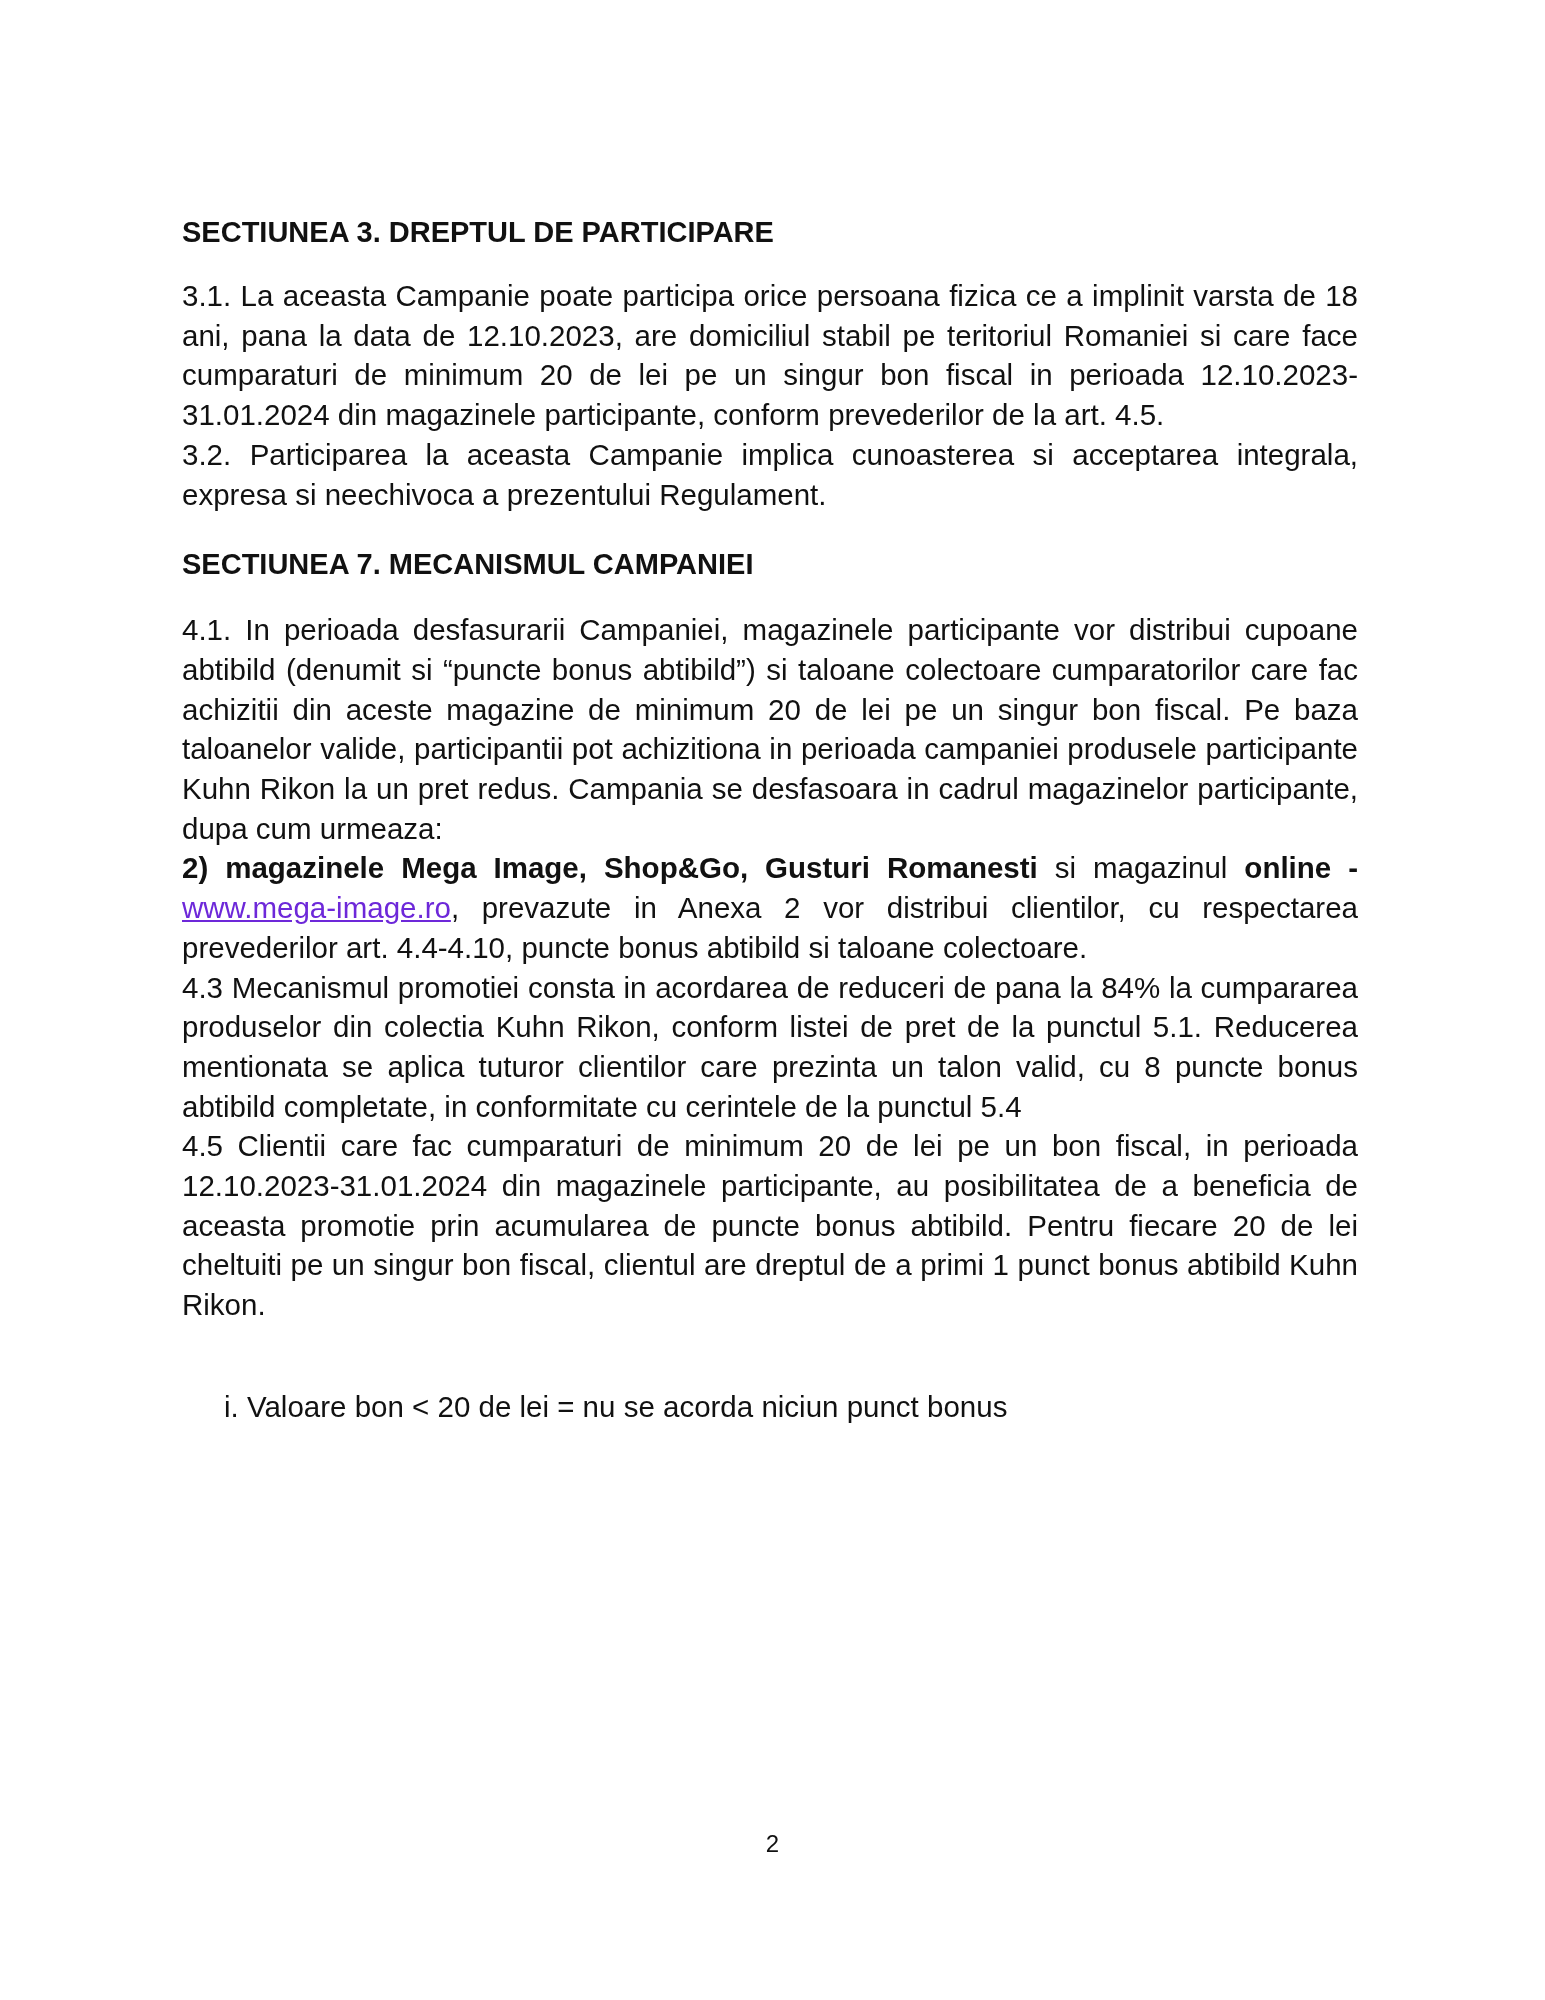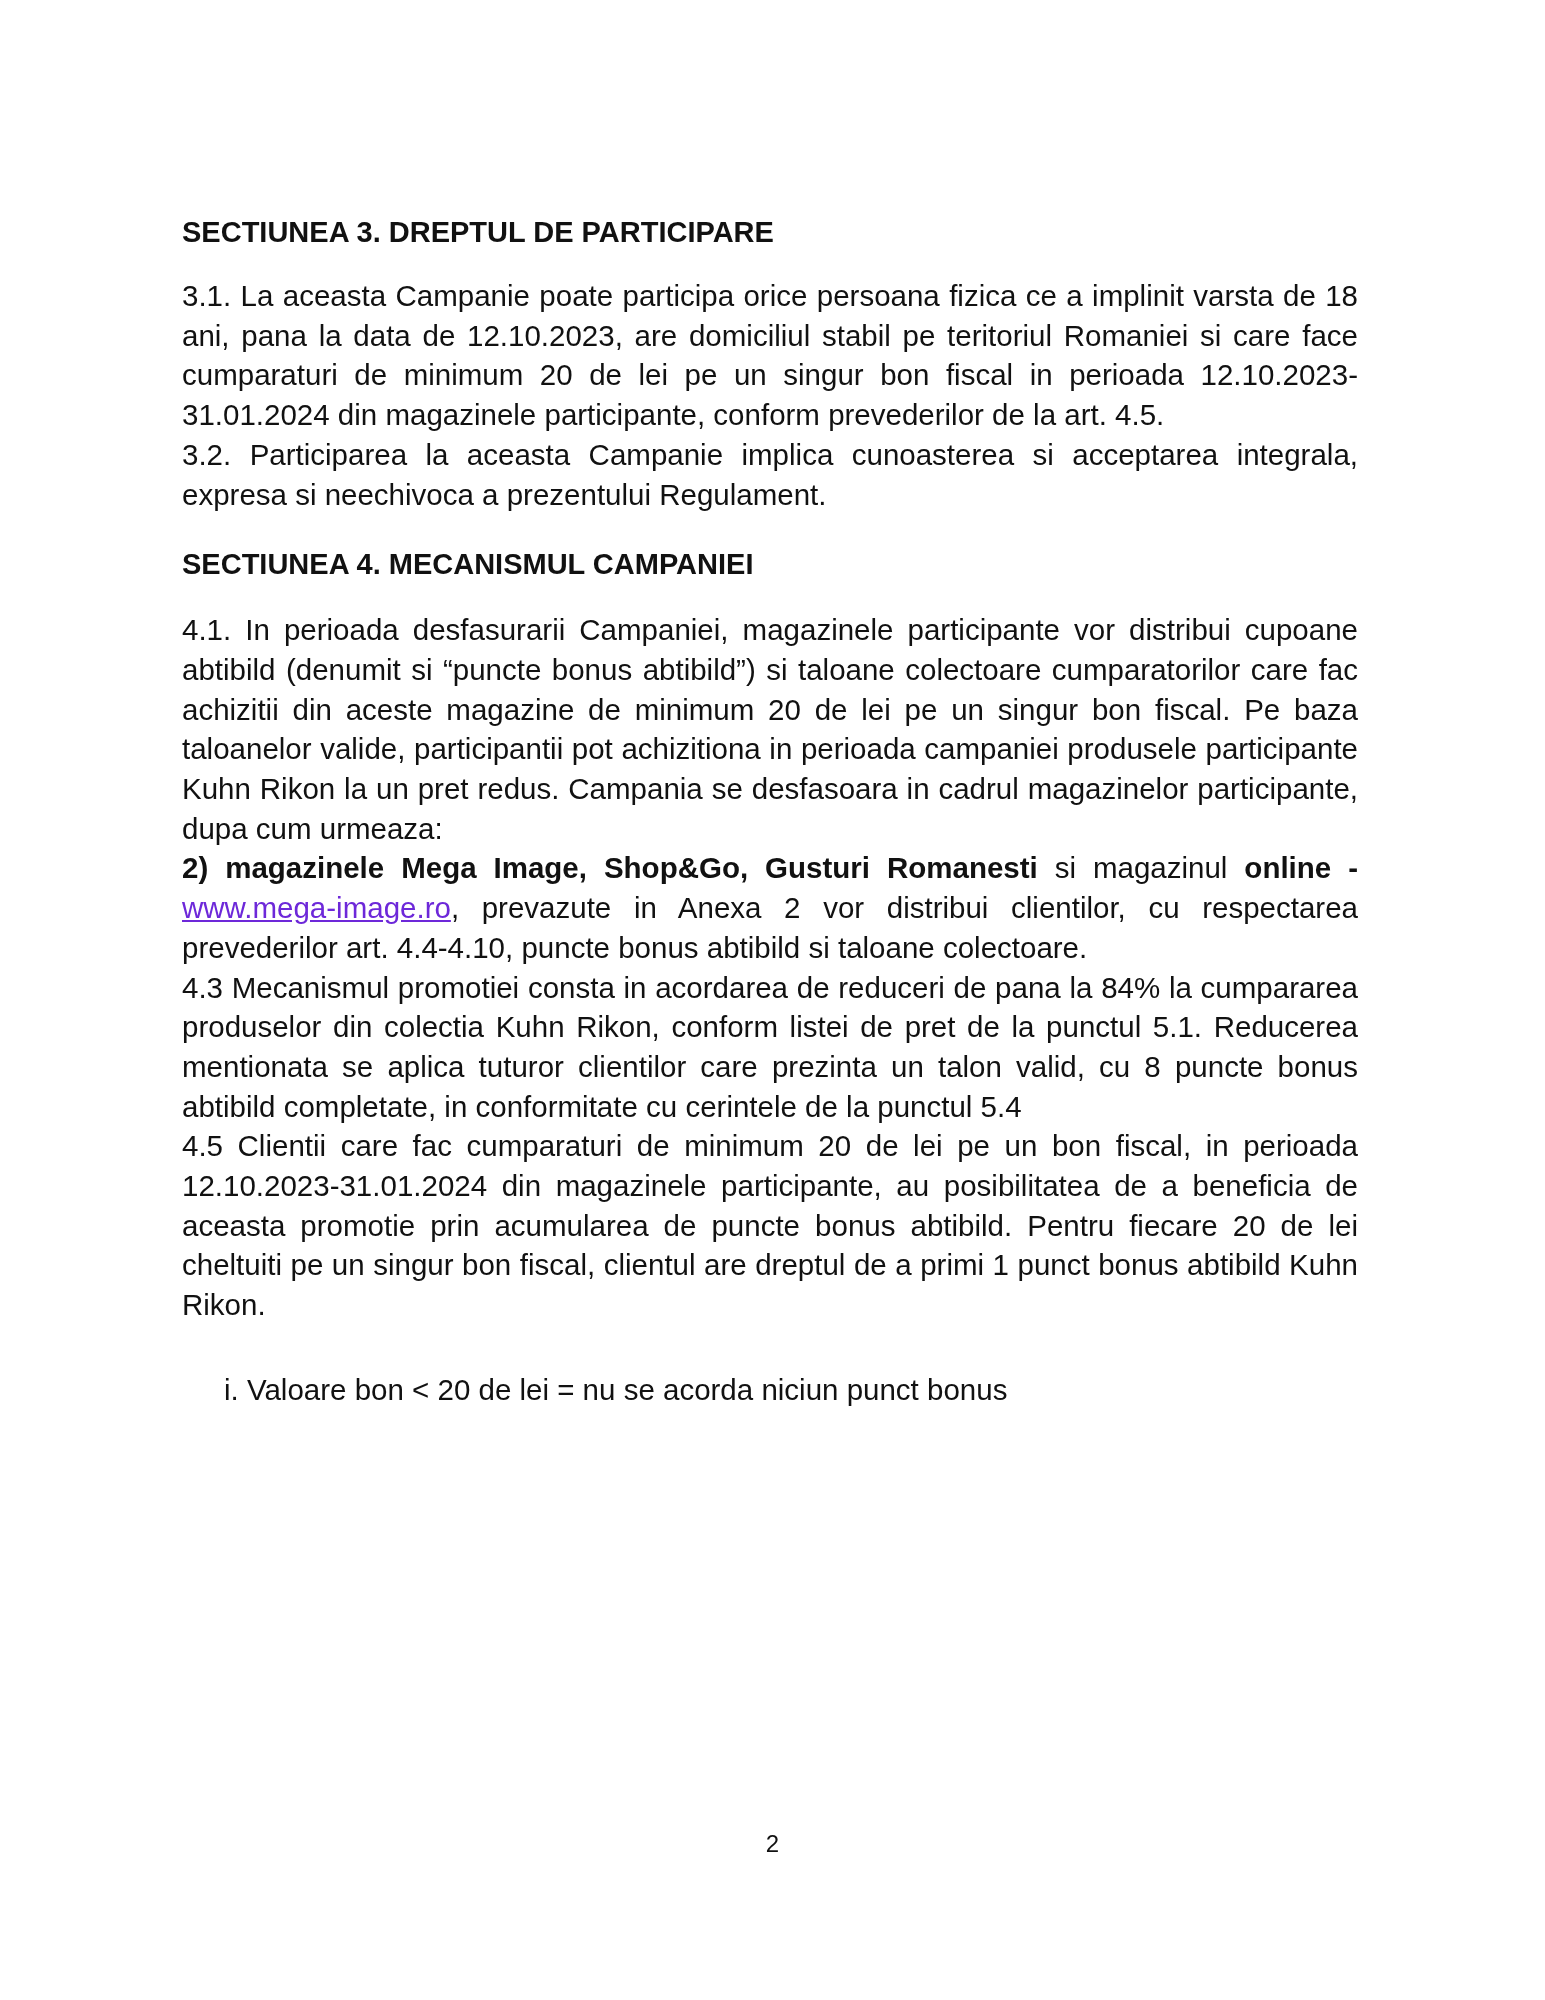--- a/index.html
+++ b/index.html
@@ -8,35 +8,35 @@
     position: absolute; left: 182px; top: 176px; width: 1176px;
     font-family: "Liberation Sans", sans-serif; color: #111111;
     font-size: 29.5px; line-height: 39.7px;
   }
   .heading { font-weight: bold; font-size: 29px; margin: 0; line-height: 40px; }
   .h3 { margin-bottom: 24px; margin-top: 36px; }
   .h4 { margin-top: 30px; margin-bottom: 26px; }
   p { margin: 0; text-align: justify; }
   b { font-weight: bold; }
   .link { color: #6d28d9; text-decoration: underline; }
-  .li-item { margin-top: 45px; padding-left: 42px; }
+  .li-item { margin-top: 62px; padding-left: 42px; }
   .pagenum {
     position: absolute; top: 1830px; left: 0; width: 1545px; text-align: center;
     font-family: "Liberation Sans", sans-serif; font-size: 24px; color: #111;
   }
 </style>
 </head>
 <body>
 
 <div class="page">
   <h2 class="heading h3">SECTIUNEA 3. DREPTUL DE PARTICIPARE</h2>
   <p>3.1. La aceasta Campanie poate participa orice persoana fizica ce a implinit varsta de 18 ani, pana la data de 12.10.2023, are domiciliul stabil pe teritoriul Romaniei si care face cumparaturi de minimum  20 de lei pe un singur bon fiscal in perioada 12.10.2023-31.01.2024 din magazinele participante, conform prevederilor de la art. 4.5.</p>
   <p>3.2. Participarea la aceasta Campanie implica cunoasterea si acceptarea integrala, expresa si neechivoca a prezentului Regulament.</p>
 
-  <h2 class="heading h4">SECTIUNEA 4. MECANISMUL CAMPANIEI</h2>
+  <h2 class="heading h4">SECTIUNEA 7. MECANISMUL CAMPANIEI</h2>
   <p>4.1. In perioada desfasurarii Campaniei, magazinele participante vor distribui cupoane abtibild (denumit si “puncte bonus abtibild”) si taloane colectoare cumparatorilor care fac achizitii din aceste magazine de minimum 20 de lei pe un singur bon fiscal. Pe baza taloanelor valide, participantii pot achizitiona in perioada campaniei produsele participante Kuhn Rikon la un pret redus. Campania se desfasoara in cadrul magazinelor participante, dupa cum urmeaza:</p>
 
 
   <p><b>2) magazinele Mega Image, Shop&amp;Go, Gusturi Romanesti</b><span> si magazinul </span><b>online -</b><span> </span><a class="link">www.mega-image.ro</a><span>, prevazute in Anexa 2 vor distribui clientilor, cu respectarea prevederilor art. 4.4-4.10, puncte bonus abtibild si taloane colectoare.</span></p>
 
   <p>4.3 Mecanismul promotiei consta in acordarea de reduceri de pana la 84% la cumpararea produselor din colectia Kuhn Rikon, conform listei de pret de la punctul 5.1. Reducerea mentionata se aplica tuturor clientilor care prezinta un talon valid, cu 8 puncte bonus abtibild completate, in conformitate cu cerintele de la punctul 5.4</p>
   <p>4.5 Clientii care fac cumparaturi de minimum 20 de lei pe un bon fiscal, in perioada 12.10.2023-31.01.2024 din magazinele participante, au posibilitatea de a beneficia de aceasta promotie prin acumularea de puncte bonus abtibild. Pentru fiecare 20 de lei cheltuiti pe un singur bon fiscal, clientul are dreptul de a primi 1 punct bonus abtibild Kuhn Rikon.</p>
   <p class="li-item">i. Valoare bon &lt; 20 de lei = nu se acorda niciun punct bonus</p>
 </div>
 

